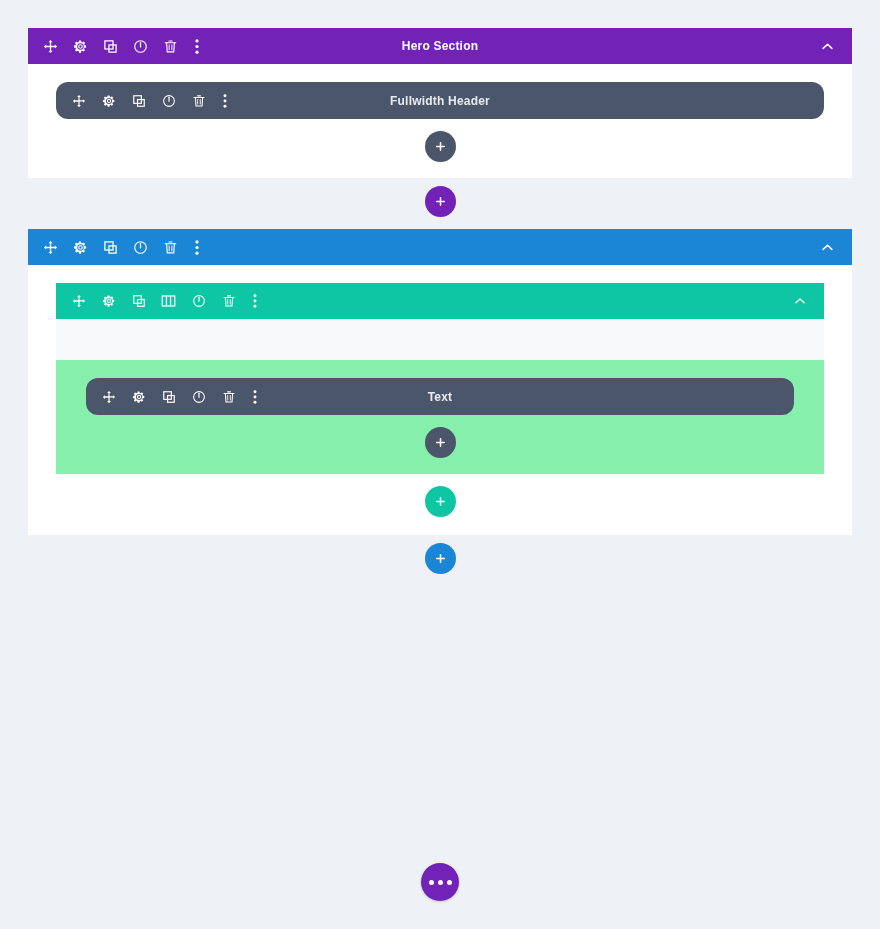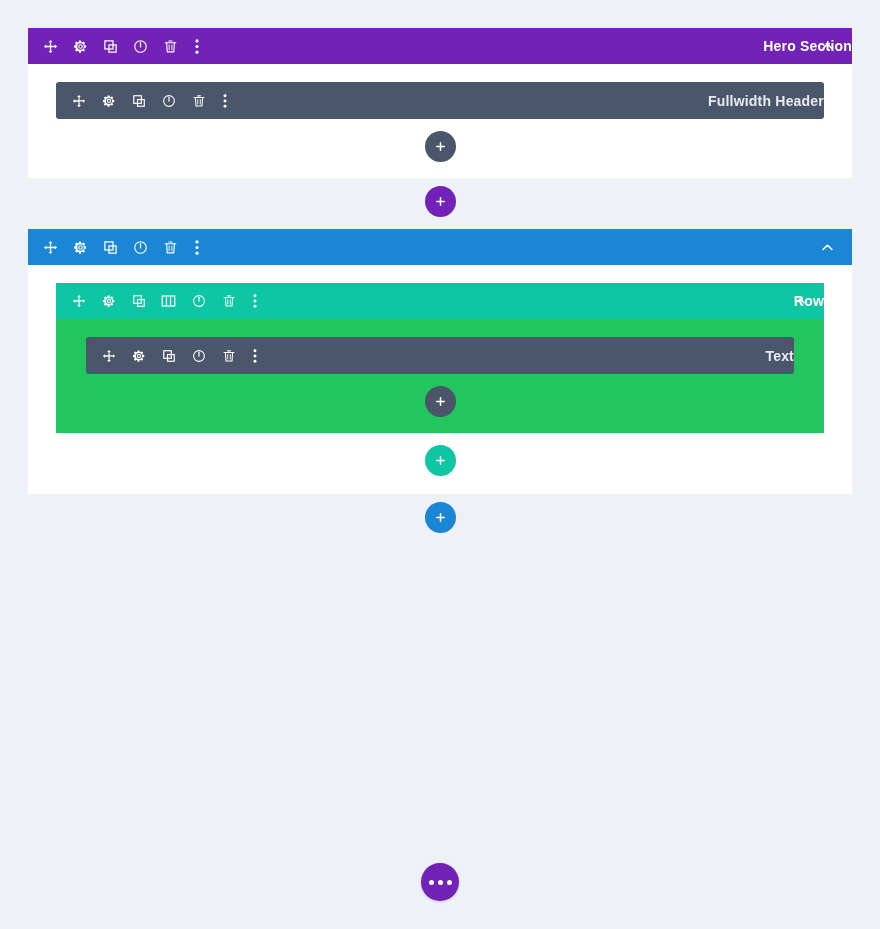--- a/index.html
+++ b/index.html
@@ -34,22 +34,22 @@
 
   .bar-tools {
     display: flex;
     align-items: center;
     gap: 13px;
     z-index: 2;
   }
   .bar-title {
     position: absolute;
     left: 0; right: 0;
-    text-align: right;
-    font-size: 14px;
+    text-align: center;
+    font-size: 12px;
     font-weight: bold;
     letter-spacing: .2px;
     color: #ffffff;
     pointer-events: none;
   }
   .bar-title.dim { color: #e7ebf1; }
   .collapse {
     position: absolute;
     right: 16px;
     top: 0; bottom: 0;
@@ -78,32 +78,33 @@
   .section-head.purple { background: #7322b8; }
   .section-head.blue   { background: #1b86d5; }
 
   .section-body {
     padding: 18px 28px 0 28px;
     background: #ffffff;
   }
 
   .module-bar {
     background: #4c566a;
-    border-radius: 3px;
+    border-radius: 12px;
   }
 
   
   .row-wrap {
     background: #f7f9fb;
     margin: 0;
   }
   .row-head { background: #0ec5a4; }
   .row-body {
     padding: 18px 30px 0 30px;
-    background: #22c55e;
+    background: #86efac;
+    margin-top: 41px;
   }
   .add {
     width: 31px;
     height: 31px;
     border-radius: 50%;
     display: flex;
     align-items: center;
     justify-content: center;
     cursor: pointer;
     flex: none;
@@ -385,21 +386,20 @@
               </svg>
             </span>
             <span class="ic dots">
               <svg width="4" height="14" viewBox="0 0 4 16" fill="currentColor">
                 <circle cx="2" cy="2" r="1.7"></circle>
                   <circle cx="2" cy="8" r="1.7"></circle>
                   <circle cx="2" cy="14" r="1.7"></circle>
               </svg>
             </span>
           </div>
-          <div class="bar-title">Row</div>
           <div class="collapse">
             <span class="ic">
               <svg width="14" height="14" viewBox="0 0 24 24" fill="none" stroke="currentColor" stroke-width="2.4" stroke-linecap="round" stroke-linejoin="round">
                 <polyline points="5,15 12,8.5 19,15"></polyline>
               </svg>
             </span>
           </div>
         </div>
 
         <div class="row-body">

